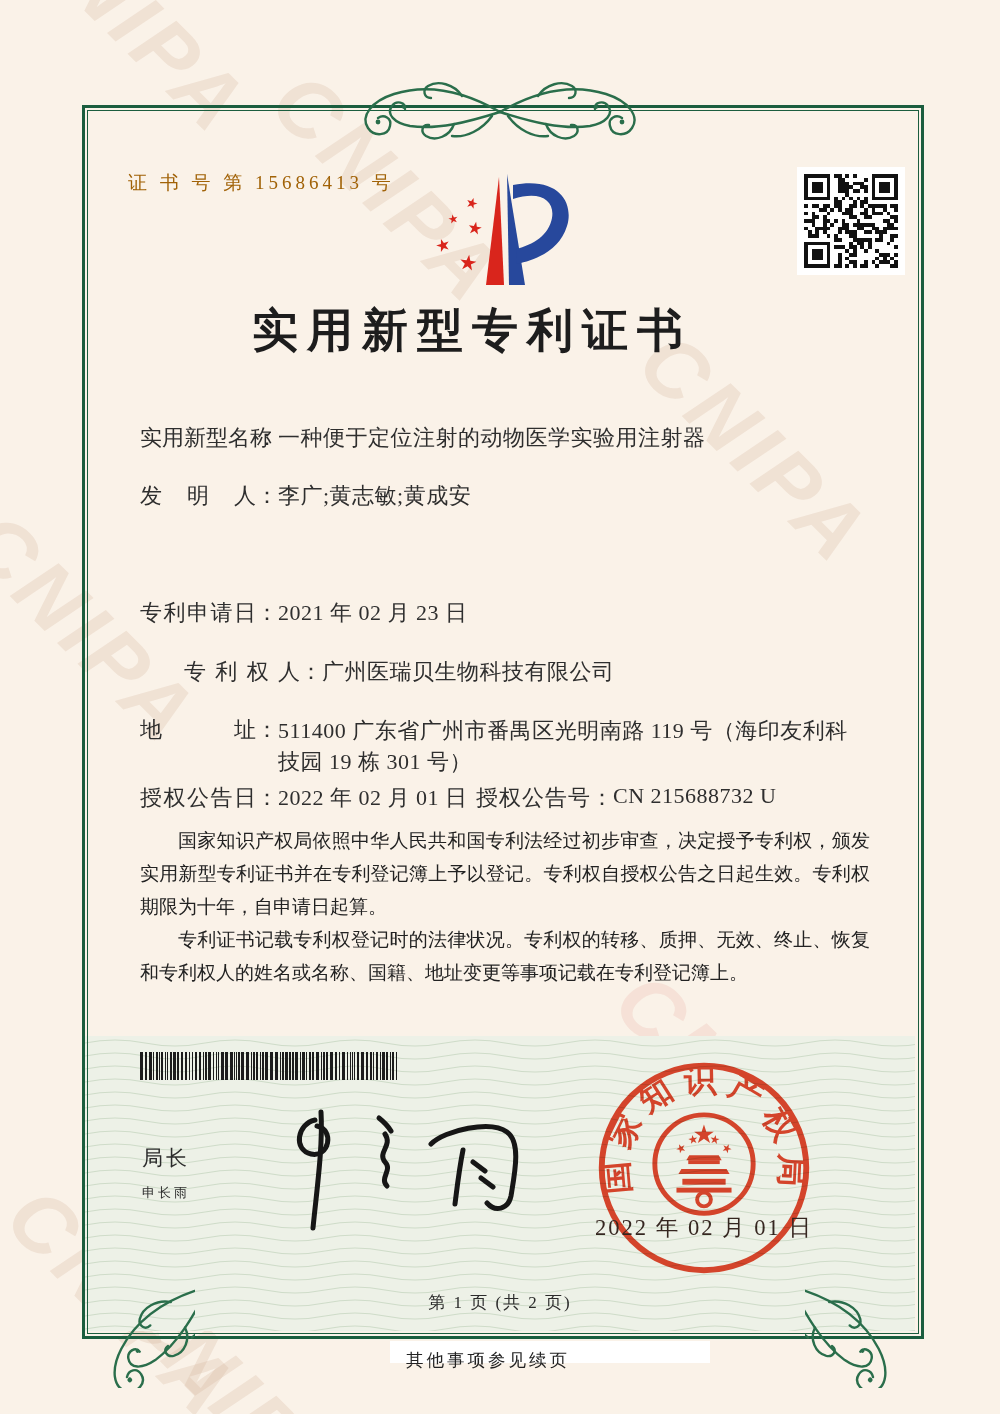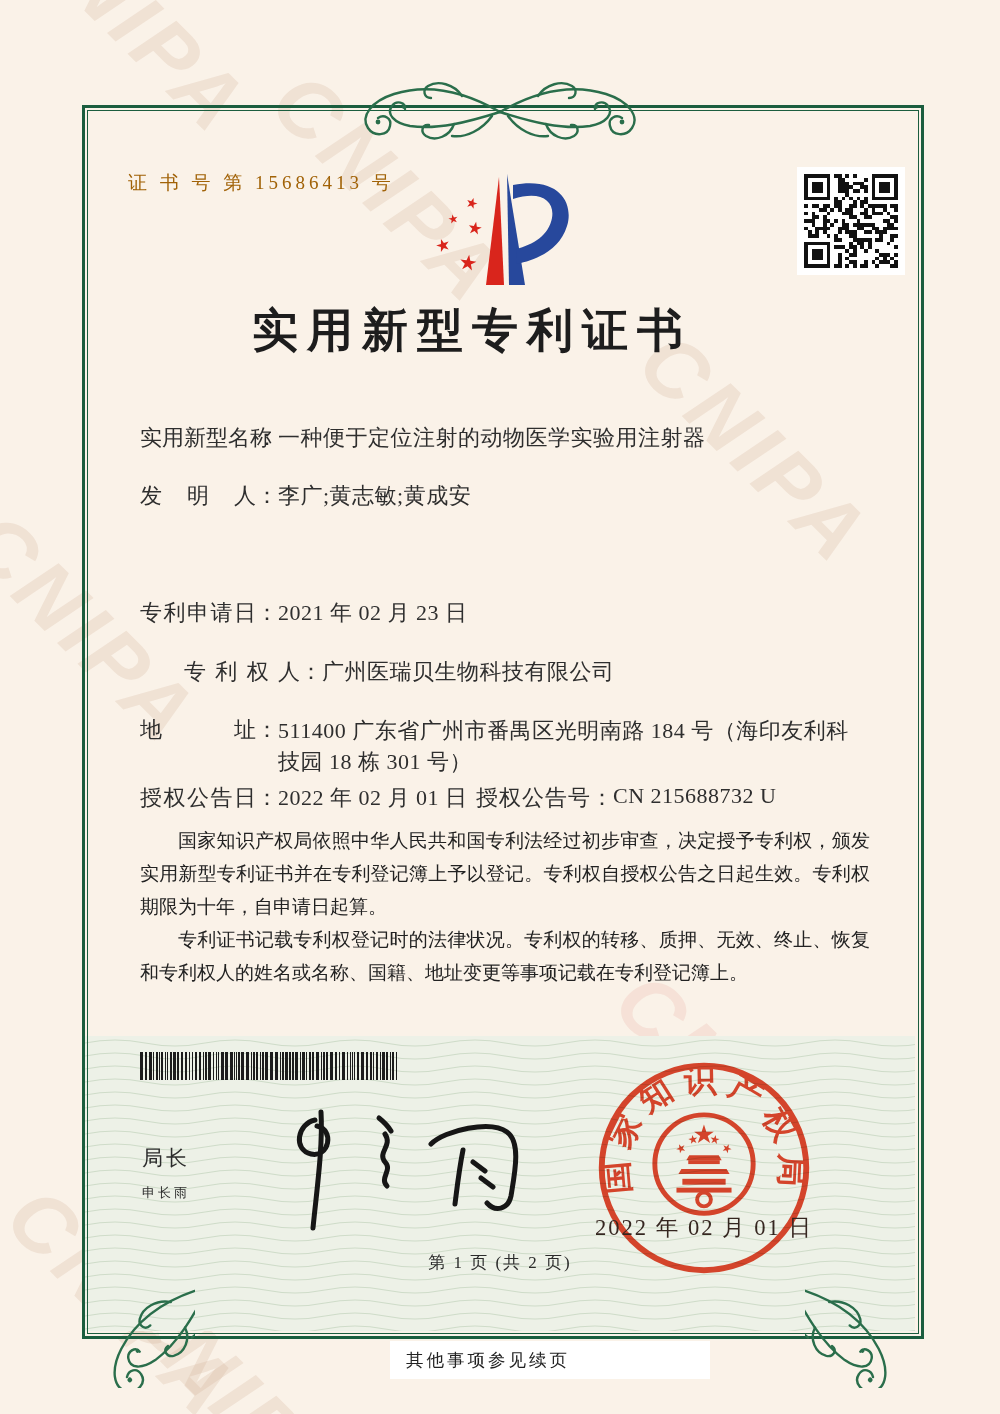--- a/index.html
+++ b/index.html
@@ -43,23 +43,23 @@
   .paras p{margin:0;font-size:19px;line-height:33px;text-align:justify;text-indent:2em;color:#222;}
   
   .barcode{position:absolute;left:140px;top:1052px;z-index:4;}
   
   .sig-title{position:absolute;left:142px;top:1144px;font-size:21px;letter-spacing:3px;z-index:4;}
   .sig-name{position:absolute;left:142px;top:1184px;font-size:13px;letter-spacing:3px;z-index:4;}
   .signature{position:absolute;left:285px;top:1108px;z-index:4;}
   
   .seal{position:absolute;left:586px;top:1050px;z-index:5;mix-blend-mode:multiply;opacity:0.93;}
   
-  .page-num{position:absolute;left:0;width:1000px;top:1251px;text-align:center;font-size:17px;
+  .page-num{position:absolute;left:0;width:1000px;top:1291px;text-align:center;font-size:17px;
     letter-spacing:2px;color:#2b2b2b;z-index:4;}
-  .continuation{position:absolute;left:390px;top:1341px;width:320px;height:38px;background:#ffffff;
+  .continuation{position:absolute;left:390px;top:1341px;width:320px;height:22px;background:#ffffff;
     z-index:4;font-size:17.5px;letter-spacing:3px;color:#222;line-height:38px;padding-left:16px;
     box-sizing:border-box;}
 </style>
 </head>
 <body>
 
 <div id="page">
 
   <div class="wm" style="left:-10px;top:-30px;">CNIPA</div>
   <div class="wm" style="left:245px;top:140px;">CNIPA</div>
@@ -356,21 +356,21 @@
   <div class="row" style="top:481px;">
     <span class="lbl">发明人</span><span class="colon">：</span><span class="val">李广;黄志敏;黄成安</span>
   </div>
   <div class="row" style="top:598px;">
     <span class="lbl">专利申请日</span><span class="colon">：</span><span class="val">2021 年 02 月 23 日</span>
   </div>
   <div class="row" style="top:657px;margin-left:44px;">
     <span class="lbl">专利权人</span><span class="colon">：</span><span class="val">广州医瑞贝生物科技有限公司</span>
   </div>
   <div class="row" style="top:715px;">
-    <span class="lbl">地址</span><span class="colon">：</span><span class="val wrap">511400 广东省广州市番禺区光明南路 184 号（海印友利科技园 18 栋 301 号）</span>
+    <span class="lbl">地址</span><span class="colon">：</span><span class="val wrap">511400 广东省广州市番禺区光明南路 119 号（海印友利科技园 19 栋 301 号）</span>
   </div>
   <div class="row" style="top:783px;">
     <span class="lbl">授权公告日</span><span class="colon">：</span><span class="val">2022 年 02 月 01 日</span>
     <span class="pair2">
       <span class="lbl2">授权公告号</span><span>：</span><span class="val">CN 215688732 U</span>
     </span>
   </div>
 
   <div class="paras">
     <p>国家知识产权局依照中华人民共和国专利法经过初步审查，决定授予专利权，颁发实用新型专利证书并在专利登记簿上予以登记。专利权自授权公告之日起生效。专利权期限为十年，自申请日起算。</p>

